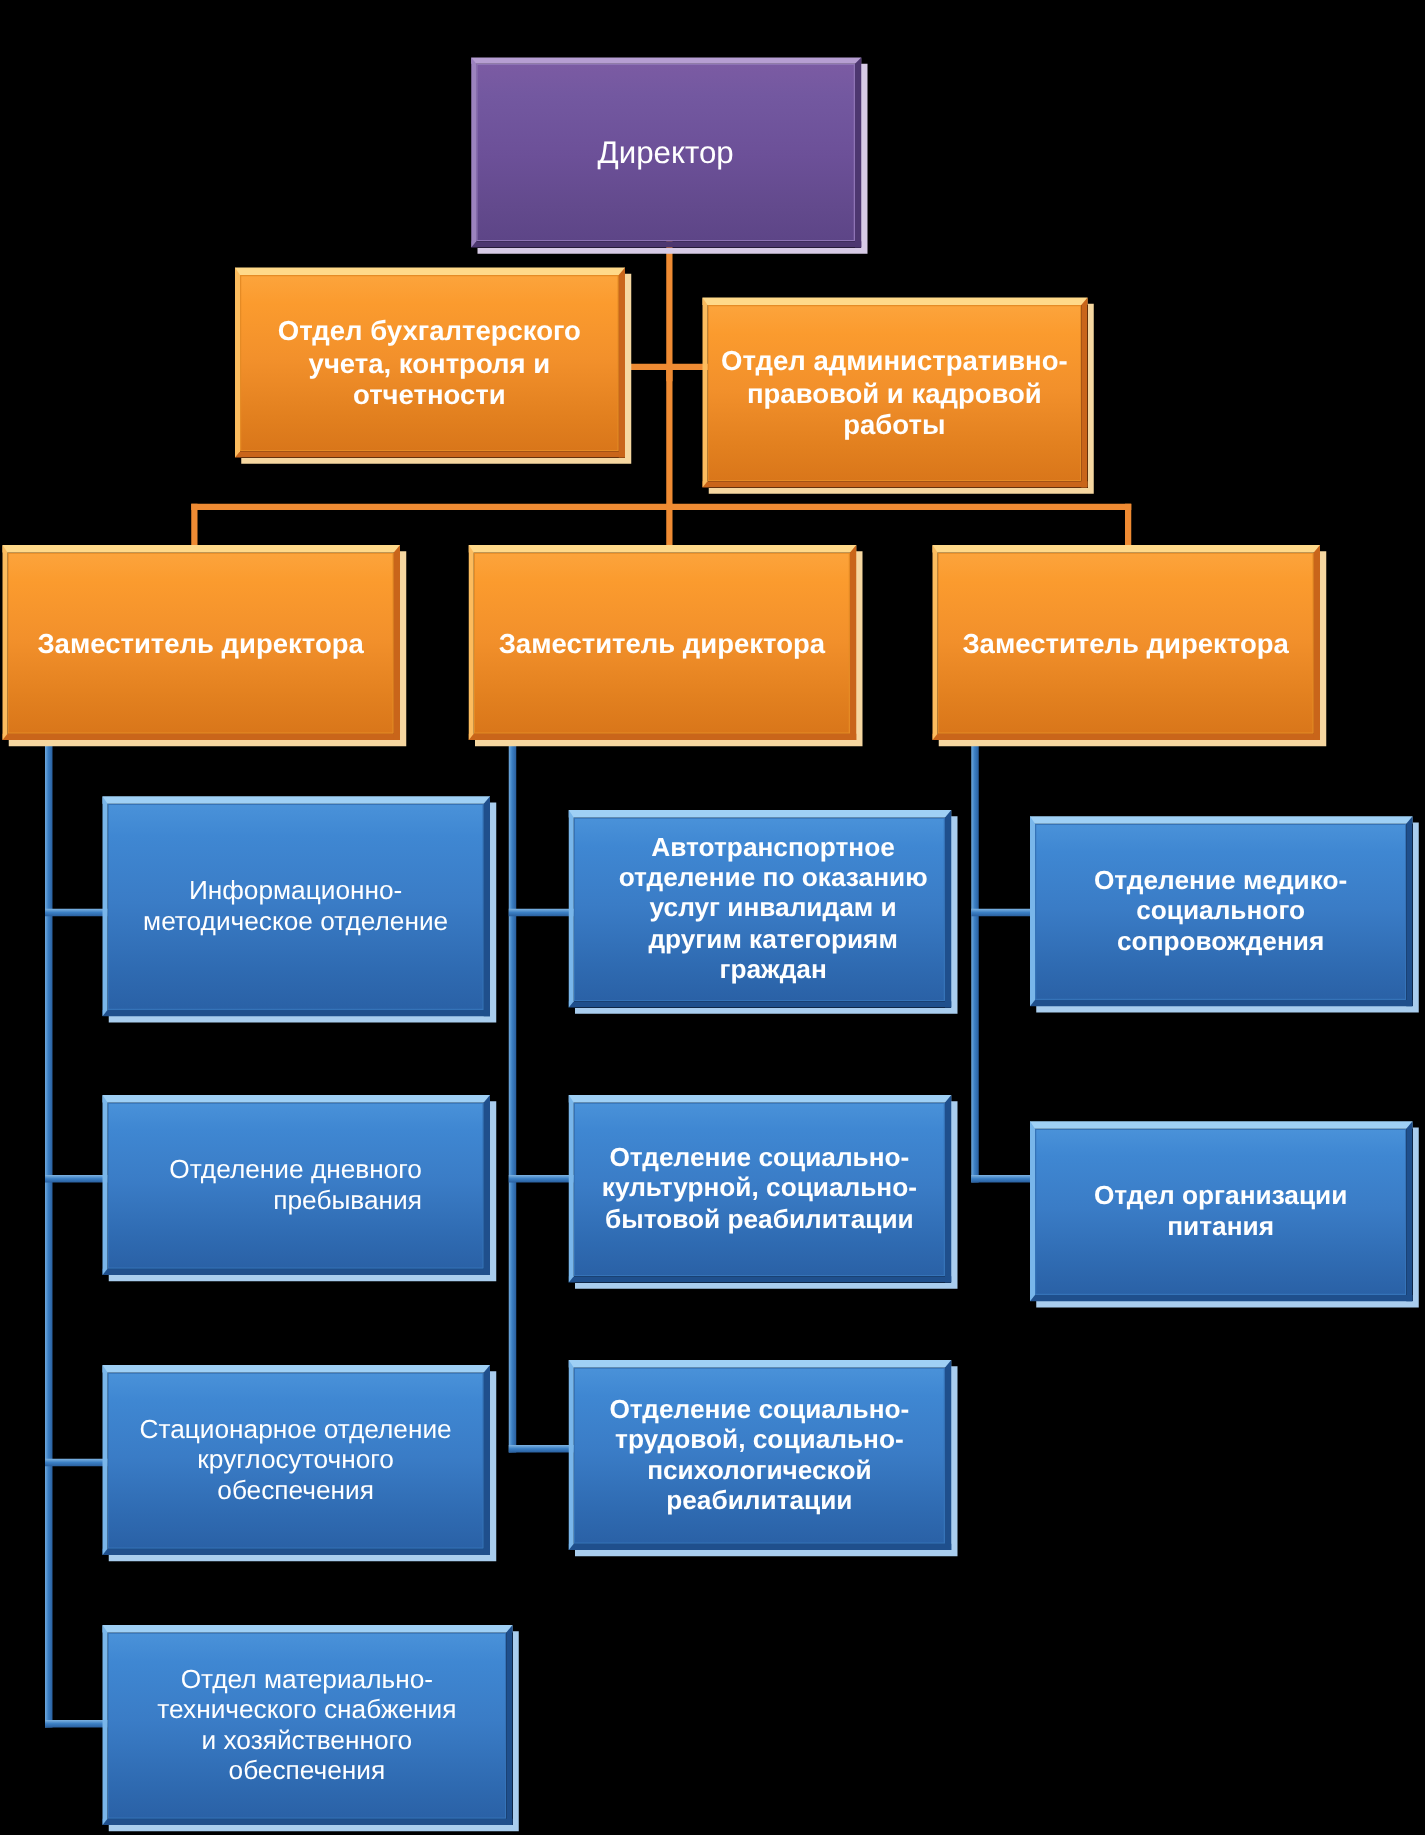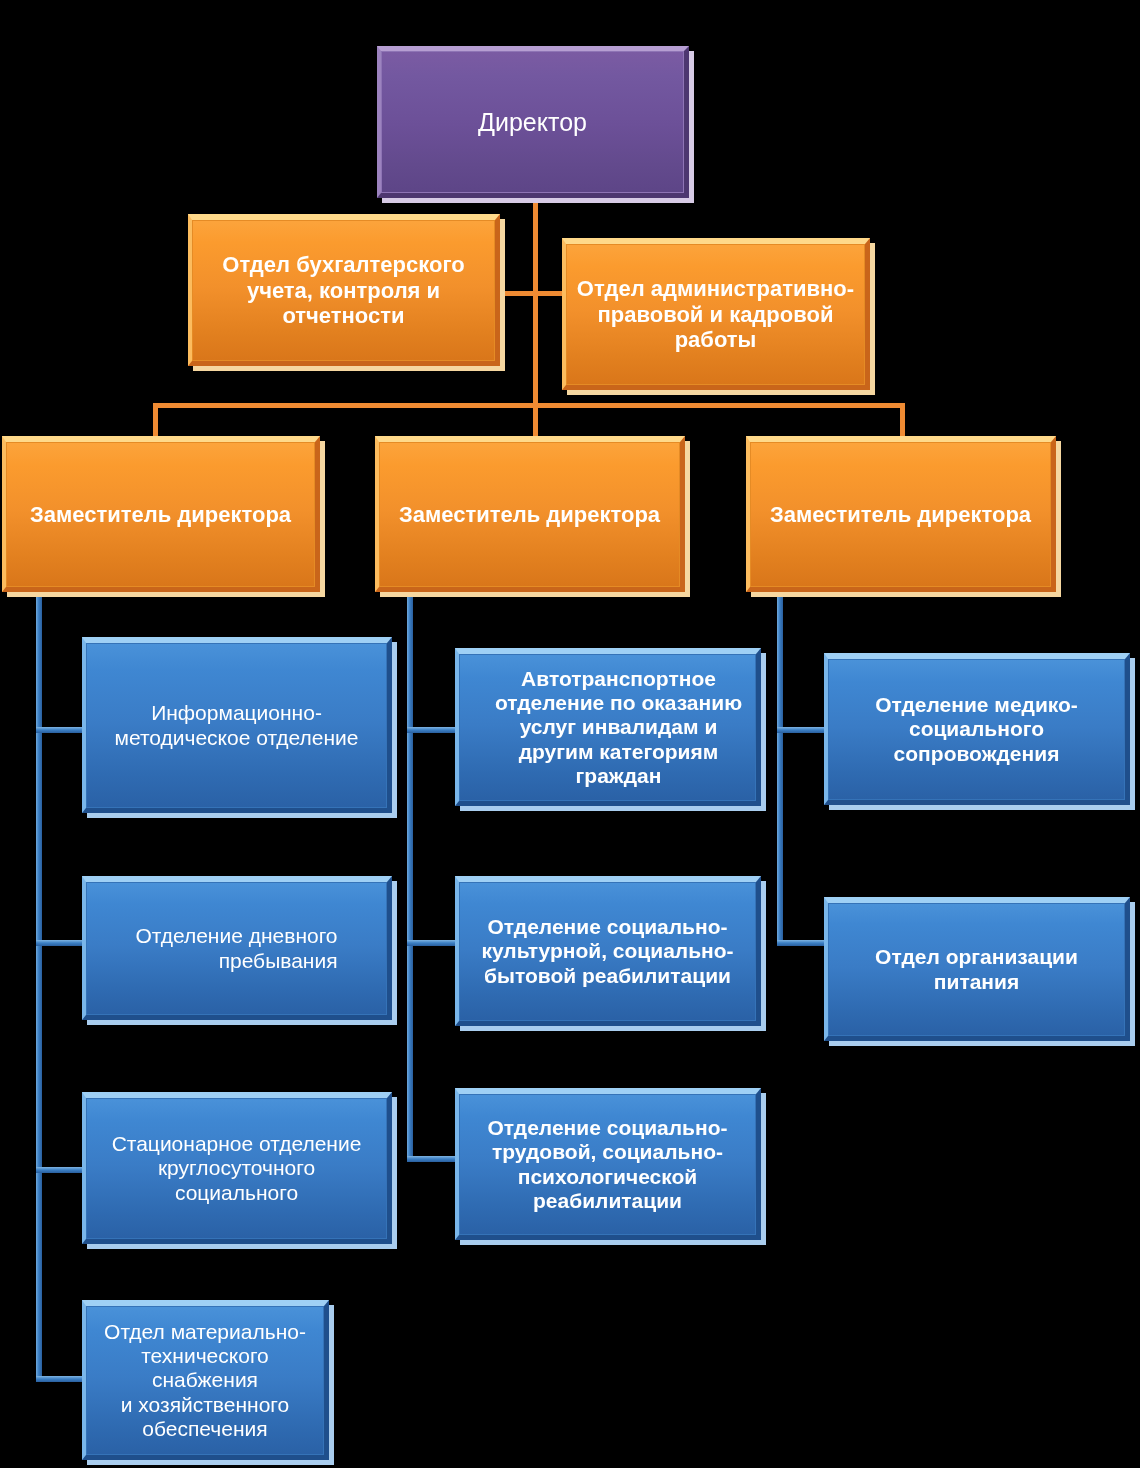--- a/index.html
+++ b/index.html
@@ -149,24 +149,24 @@
   </div>
 
   <div class="node blue" style="left:82px; top:876px; width:310px; height:144px;text-align:right;">
     <span>Отделение дневного
 пребывания</span>
   </div>
 
   <div class="node blue" style="left:82px; top:1092px; width:310px; height:152px;">
     <span>Стационарное отделение
 круглосуточного
-социального</span>
-  </div>
-
-  <div class="node blue" style="left:82px; top:1300px; width:247px; height:160px;">
+обеспечения</span>
+  </div>
+
+  <div class="node blue" style="left:82px; top:1300px; width:328px; height:160px;">
     <span>Отдел материально-
 технического снабжения
 и хозяйственного
 обеспечения</span>
   </div>
 
   <div class="node blue bold" style="left:455px; top:648px; width:306px; height:158px;padding-left:32px;">
     <span>Автотранспортное
 отделение по оказанию
 услуг  инвалидам и

